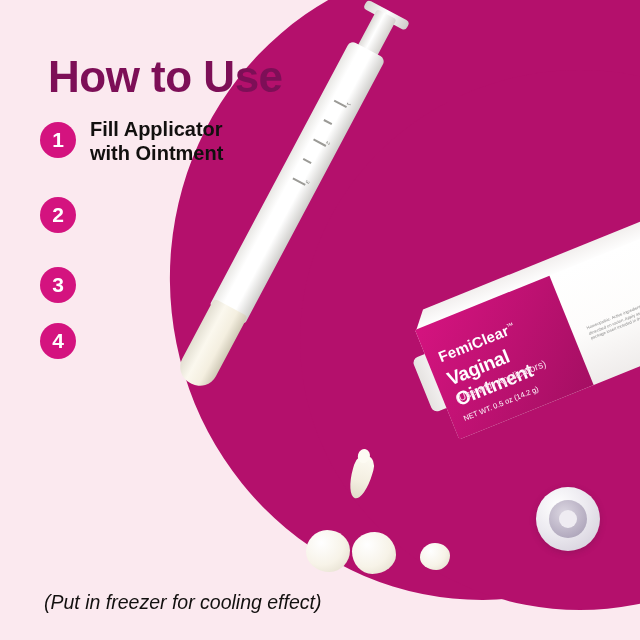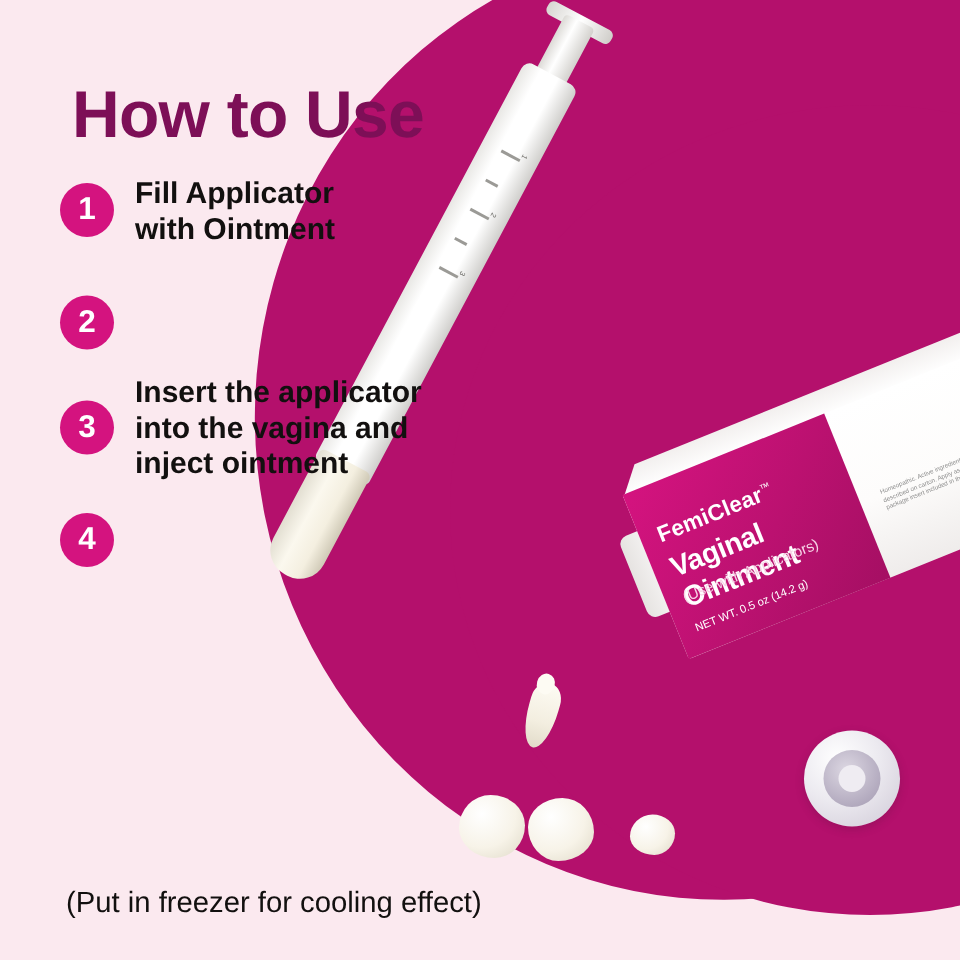--- a/index.html
+++ b/index.html
@@ -95,20 +95,21 @@
 
   .step-2 { margin-bottom: 16px; }
   .step-3 { margin-bottom: 20px; }
 
   
   .footer {
     position: absolute;
     left: 44px;
     bottom: 26px;
     font-size: 19.5px;
+    font-style: italic;
     color: #12100f;
     text-align: right;
   }
 
   
   .applicator {
     position: absolute;
     left: 340px;
     top: 50px;
     width: 58px;
@@ -386,23 +387,20 @@
     <div class="step step-1">
       <div class="bullet">1</div>
       <div class="step-text" style="white-space:pre-line">Fill Applicator
 with Ointment</div>
     </div>
     <div class="step step-2">
       <div class="bullet">2</div>
     </div>
     <div class="step step-3">
       <div class="bullet">3</div>
-      <div class="step-text" style="white-space:pre-line">Insert the applicator
-into the vagina and
-inject ointment</div>
     </div>
     <div class="step step-4">
       <div class="bullet">4</div>
     </div>
   </div>
 
   <div class="footer">(Put in freezer for cooling effect)</div>
 
 </div>
 

